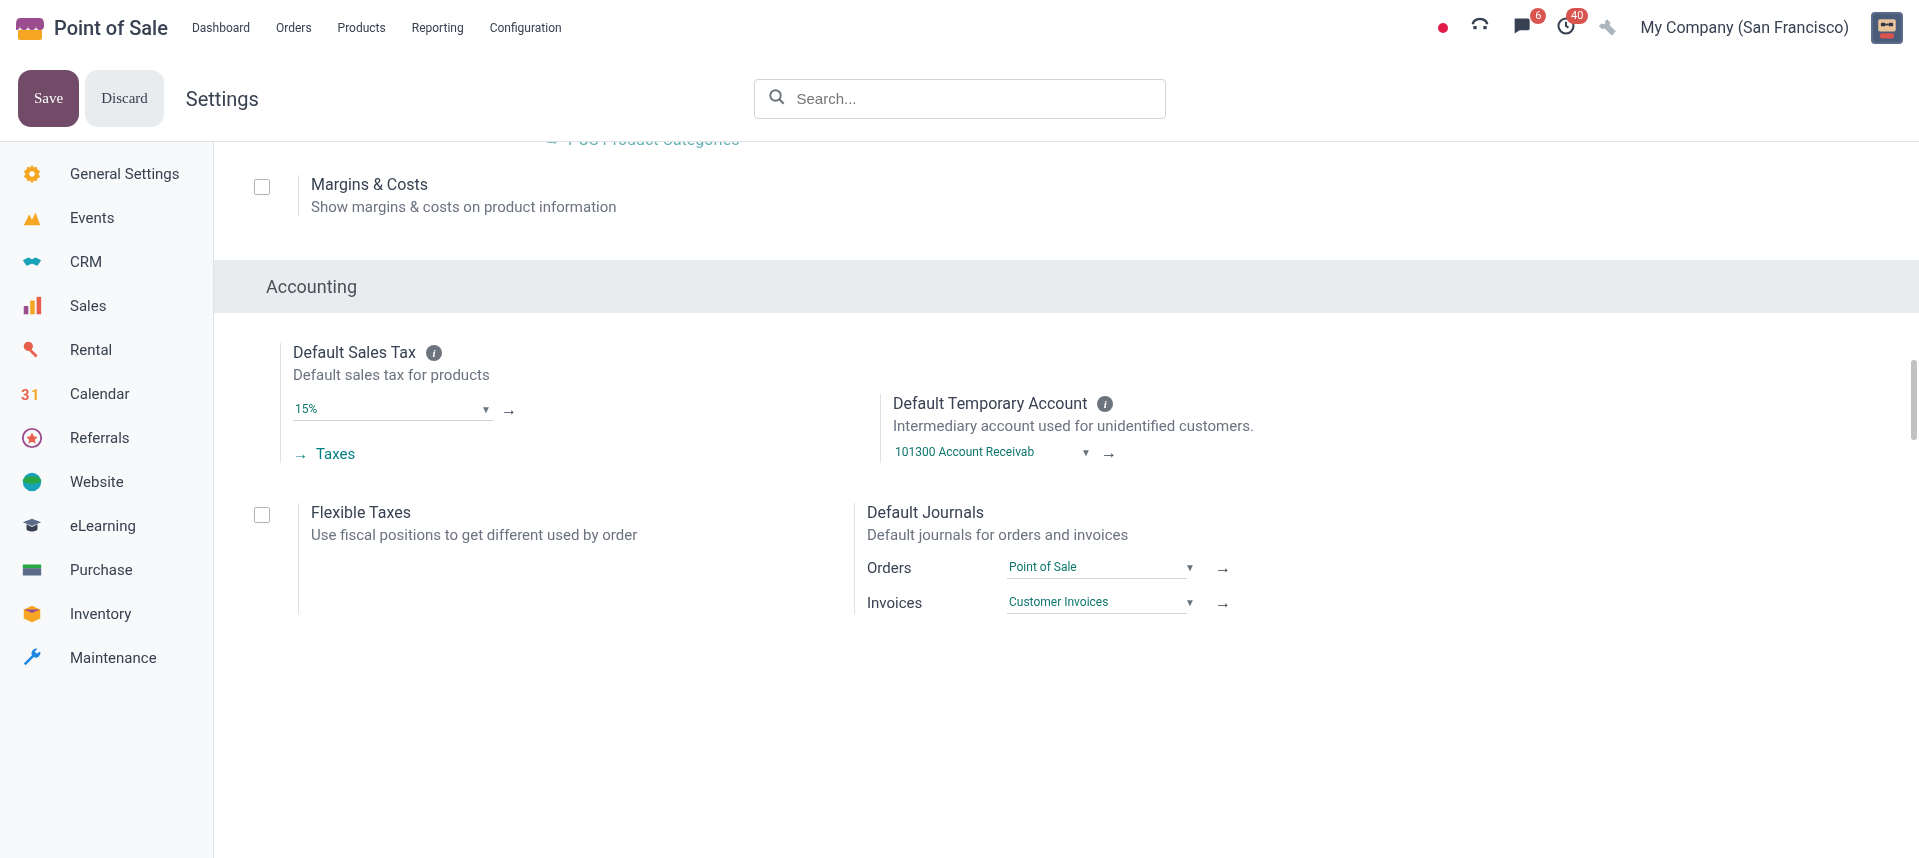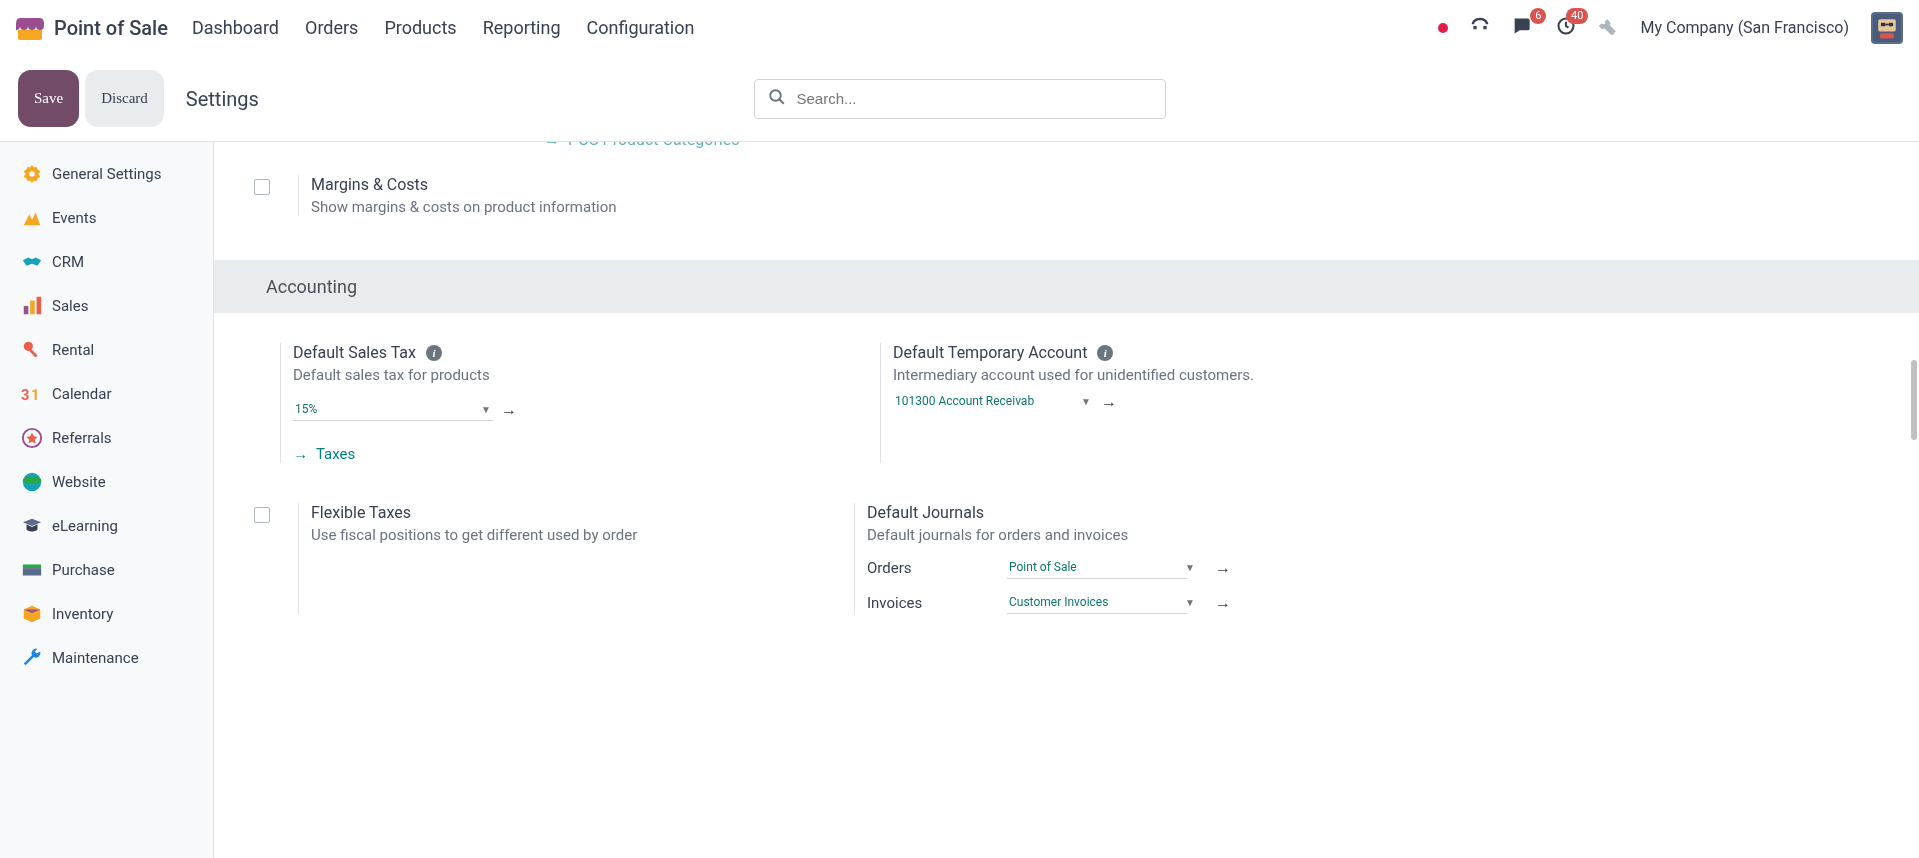--- a/index.html
+++ b/index.html
@@ -12,41 +12,41 @@
     --section-bg:#e9ecef;
   }
   * { box-sizing:border-box; margin:0; padding:0; }
   body { font-family:-apple-system,BlinkMacSystemFont,"Segoe UI",Roboto,sans-serif; font-size:15px; color:var(--text); background:#fff; }
   
   .topnav { display:flex; align-items:center; height:56px; padding:0 16px; border-bottom:1px solid transparent; }
   .brand { display:flex; align-items:center; gap:10px; margin-right:24px; }
   .brand-icon svg { display:block; }
   .brand-title { font-size:20px; font-weight:500; color:#374151; }
   .topnav-menu { display:flex; gap:26px; }
-  .topnav-menu a { color:#374151; text-decoration:none; font-size:18px; }
+  .topnav-menu a { color:#374151; text-decoration:none; font-size:12px; }
   .topnav-right { margin-left:auto; display:flex; align-items:center; gap:22px; }
   .red-dot { width:10px; height:10px; background:#e11d48; border-radius:50%; }
   .icon-btn { position:relative; cursor:pointer; color:#374151; }
   .badge { position:absolute; top:-8px; right:-12px; background:#d9534f; color:#fff; border-radius:10px; font-size:11px; padding:1px 5px; min-width:16px; text-align:center; line-height:14px; }
   .company { font-size:16px; color:#374151; }
   .avatar { width:32px; height:32px; border-radius:4px; background:#5b6b8a; display:flex; align-items:center; justify-content:center; }
   
   .cp { display:flex; align-items:center; padding:14px 18px; border-bottom:1px solid #dee2e6; position:relative; }
   .btn { border:none; padding:20px 16px; font-size:15px; border-radius:13px; cursor:pointer;font-family:Liberation Serif, serif; }
   .btn-primary { background:var(--primary); color:#fff; }
   .btn-secondary { background:#e9ecef; color:#374151; margin-left:6px; }
   .cp-title { margin-left:22px; font-size:20px; color:#374151; }
   .search-wrap { position:absolute; left:50%; transform:translateX(-50%); width:412px; }
   .search-wrap input { width:100%; height:40px; border:1px solid #ced4da; border-radius:4px; padding:0 12px 0 42px; font-size:15px; outline:none; }
   .search-wrap .sicon { position:absolute; left:14px; top:50%; transform:translateY(-50%); color:#6c757d; }
   
   .layout { display:flex; height:calc(100vh - 56px - 70px); }
   
   .sidebar { width:214px; background:#f8f9fa; border-right:1px solid #dee2e6; overflow-y:auto; padding-top:10px; }
-  .sb-item { display:flex; align-items:center; gap:8px; padding:10px 20px; cursor:pointer; font-size:15px; color:#374151; }
+  .sb-item { display:flex; align-items:center; gap:26px; padding:10px 20px; cursor:pointer; font-size:15px; color:#374151; }
   .sb-icon { width:24px; height:24px; flex-shrink:0; display:flex; align-items:center; justify-content:center; }
   
   .content { flex:1; overflow-y:auto; position:relative; }
   .link-row { display:flex; align-items:center; gap:8px; color:var(--link); font-size:15px; cursor:pointer; }
   .partial-link { padding:0 0 10px 330px; font-size:16px; color:var(--link); display:flex; align-items:center; gap:8px; opacity:0.6; margin-top:-12px; }
   .setting-row { display:flex; padding:16px 40px 24px 40px; gap:40px; }
   .setting-col { flex:1; display:flex; gap:18px; border-left:1px solid #dee2e6; padding-left:12px; position:relative; }
   .setting-col.with-check { border-left:none; padding-left:0; }
   .check-col { width:26px; padding-top:4px; }
   .checkbox { width:16px; height:16px; border:1px solid #adb5bd; border-radius:2px; display:inline-block; cursor:pointer; }
@@ -261,21 +261,21 @@
           <div class="setting-title">
               <span>Margins &amp; Costs</span>
             </div>
           <div class="setting-desc">Show margins &amp; costs on product information</div>
         </div>
       </div>
     </div>
 
     <div class="section-header">Accounting</div>
 
-    <div class="setting-row" style="padding-top:30px;">
+    <div class="setting-row" style="padding-top:30px;align-items:flex-end;">
       <div class="setting-col" style="max-width:560px;margin-left:26px;">
         <div class="setting-body">
           <div class="setting-title">
             <span>Default Sales Tax</span>
             <span class="info-icon">i</span>
           </div>
           <div class="setting-desc">Default sales tax for products</div>
           <div class="select-field">
             <span class="select-input">15%</span>
             <span class="caret">▼</span>

